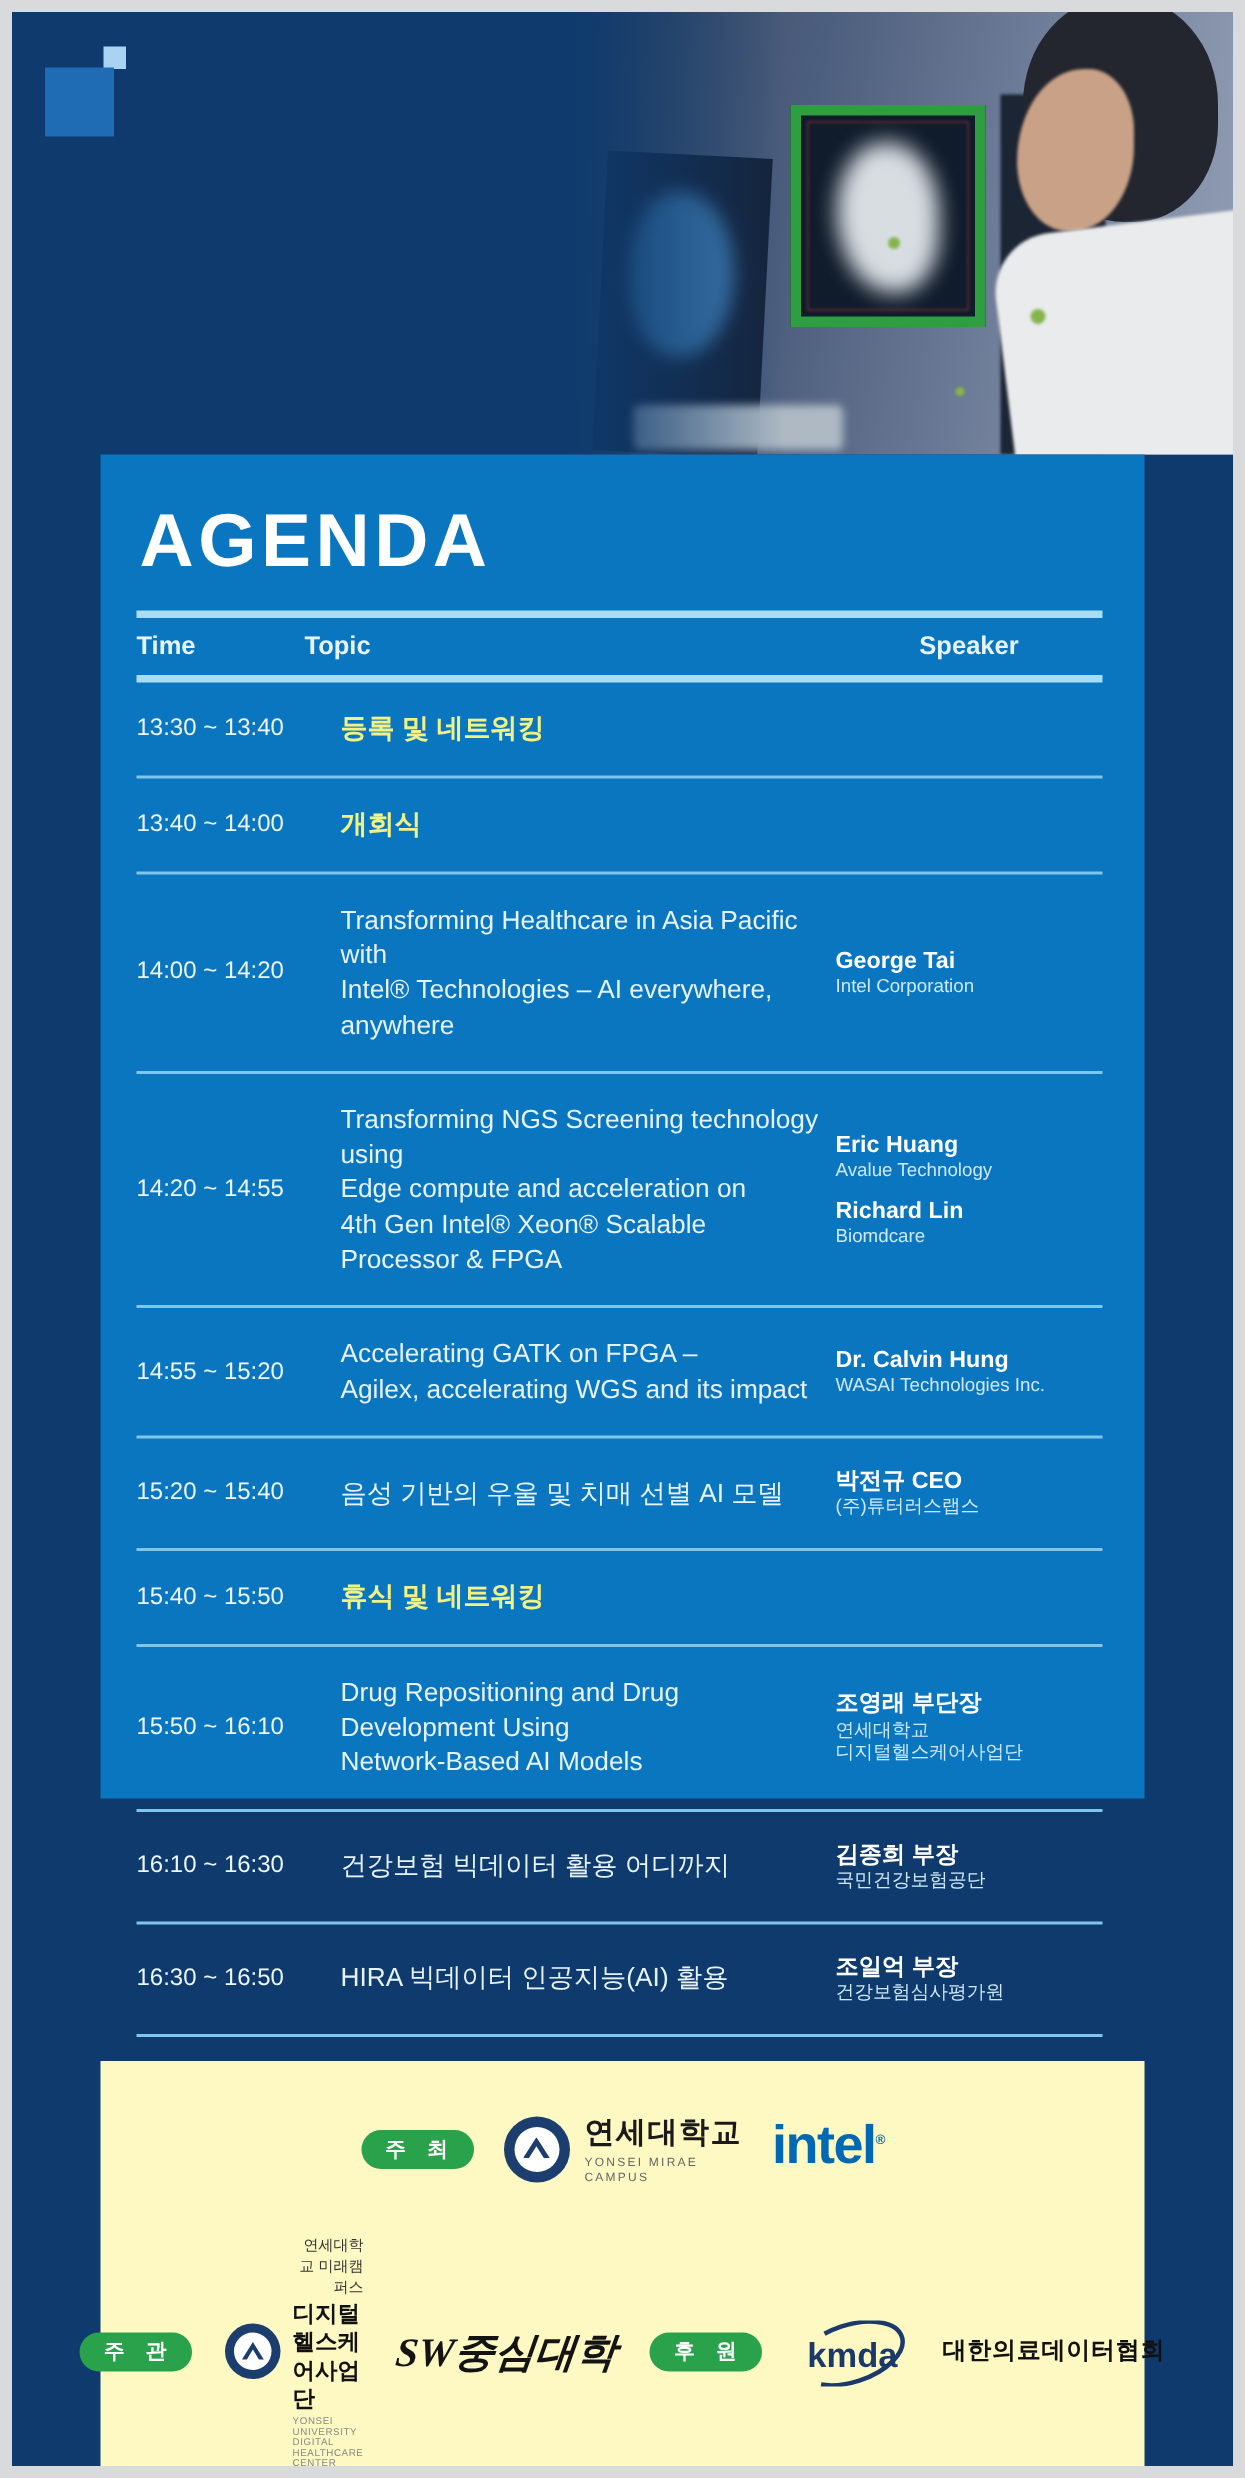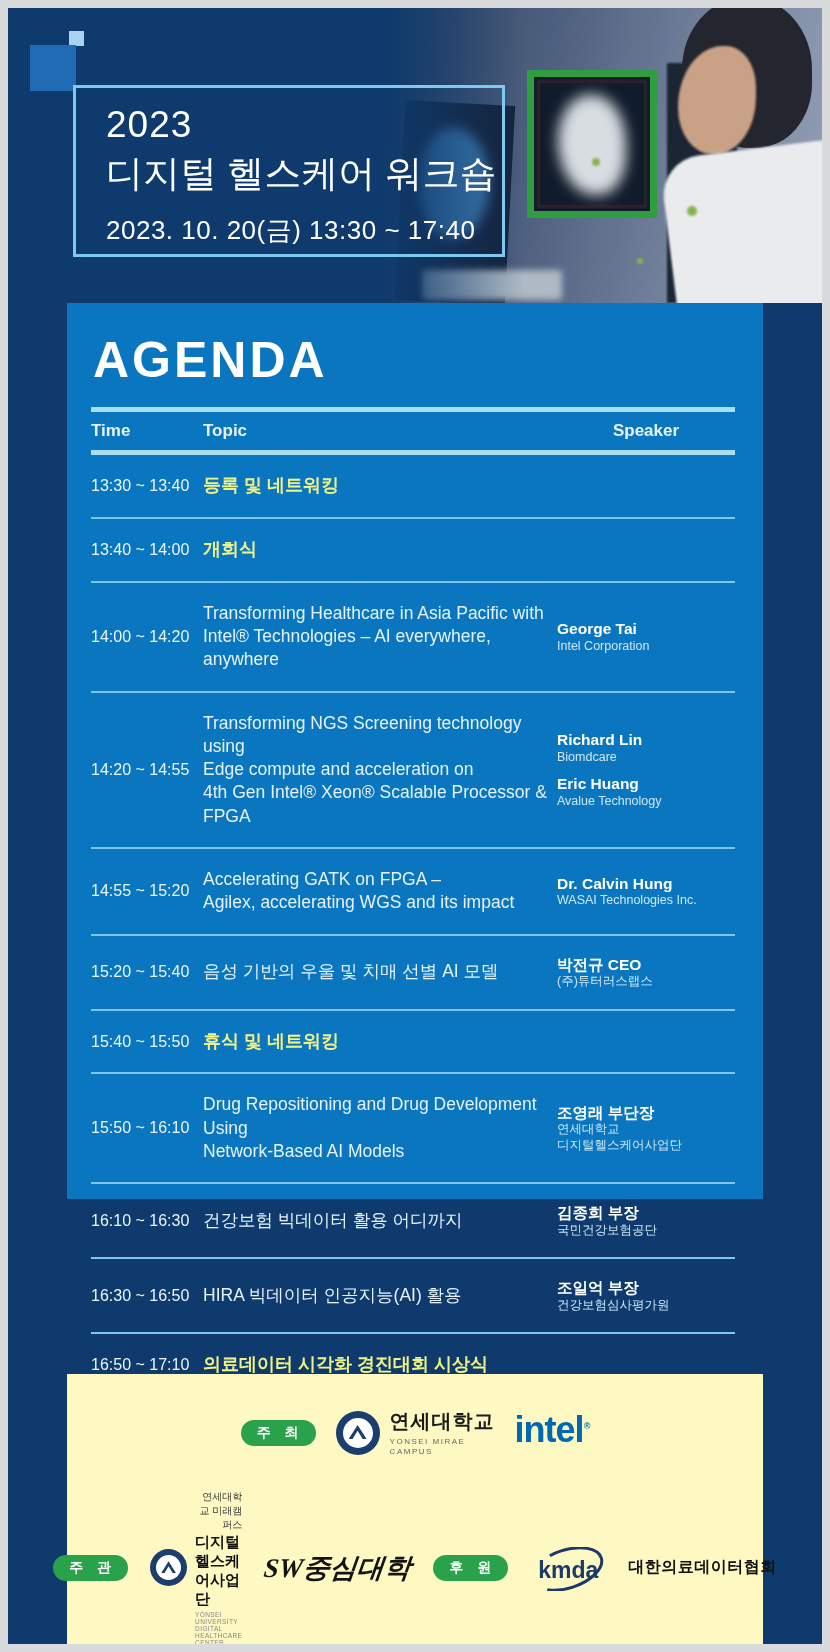--- a/index.html
+++ b/index.html
@@ -41,21 +41,21 @@
   .rule{ background:#a9dcf5; height:5px; width:100%; }
   .rule.bottom{ height:6px; margin-top:2px; }
   .head-row{ display:flex; align-items:center; height:38px; font-size:17px; font-weight:700; color:#e6f4fd; }
   .c-time{ width:112px; flex:none; }
   .c-topic{ flex:1; padding-right:8px; }
   .c-speaker{ width:178px; flex:none; text-align:left; }
   .head-row .c-speaker{ text-align:center; }
   .row{ display:flex; align-items:center; padding:19px 0; border-bottom:2px solid #7ec6ea; }
   .row:last-of-type{ border-bottom:none; }
   .row .c-time{ font-size:16px; color:#ebf6fd; }
-  .row .c-topic{ font-size:17.5px; color:#e6f3fc; line-height:1.33; white-space:pre-line; }
+  .row .c-topic{ font-size:17.5px; color:#e6f3fc; line-height:1.33; white-space:pre-line;margin-left:24px; }
   .row.hl .c-topic{ font-size:18px; font-weight:700; color:#f0f285; }
   .spk{ line-height:1.25; }
   .spk + .spk{ margin-top:9px; }
   .spk .nm{ display:block; font-size:15.5px; font-weight:700; color:#fff; }
   .spk .org{ display:block; font-size:12.5px; color:#cde8f8; margin-top:0; white-space:pre-line; }
 
   
   .footer{ position:absolute; left:59px; top:1366px; width:696px; height:270px; background:#fef9c3; }
   .logo-row{ display:flex; align-items:center; justify-content:center; }
   .logo-row.host{ margin-top:34px; gap:20px; }
@@ -103,25 +103,20 @@
     <div class="hair"></div>
     <div class="face"></div>
     <div class="coat"></div>
     <div class="kbd"></div>
     <div class="dot" style="left:210px;top:150px;width:8px;height:8px;"></div>
     <div class="dot" style="left:305px;top:198px;width:10px;height:10px;"></div>
     <div class="dot" style="left:255px;top:250px;width:6px;height:6px;"></div>
     <div class="fade"></div>
   </div>
 
-  <div class="title-box">
-    <div class="hero-year">2023</div>
-    <div class="hero-title">디지털 헬스케어 워크숍</div>
-    <div class="hero-date">2023. 10. 20(금) 13:30 ~ 17:40</div>
-  </div>
 
   <div class="agenda">
     <div class="agenda-heading">AGENDA</div>
     <div class="rule"></div>
     <div class="head-row">
       <div class="c-time">Time</div>
       <div class="c-topic">Topic</div>
       <div class="c-speaker">Speaker</div>
     </div>
     <div class="rule"></div>
@@ -150,26 +145,26 @@
       </div>
     </div>
 
     <div class="row">
       <div class="c-time">14:20 ~ 14:55</div>
       <div class="c-topic">Transforming NGS Screening technology using
 Edge compute and acceleration on
 4th Gen Intel® Xeon® Scalable Processor &amp; FPGA</div>
       <div class="c-speaker">
         <div class="spk">
+            <span class="nm">Eric Huang</span>
+            <span class="org">Avalue Technology</span>
+          </div>
+        <div class="spk">
             <span class="nm">Richard Lin</span>
             <span class="org">Biomdcare</span>
-          </div>
-        <div class="spk">
-            <span class="nm">Eric Huang</span>
-            <span class="org">Avalue Technology</span>
           </div>
       </div>
     </div>
 
     <div class="row">
       <div class="c-time">14:55 ~ 15:20</div>
       <div class="c-topic">Accelerating GATK on FPGA –
 Agilex, accelerating WGS and its impact</div>
       <div class="c-speaker">
         <div class="spk">

